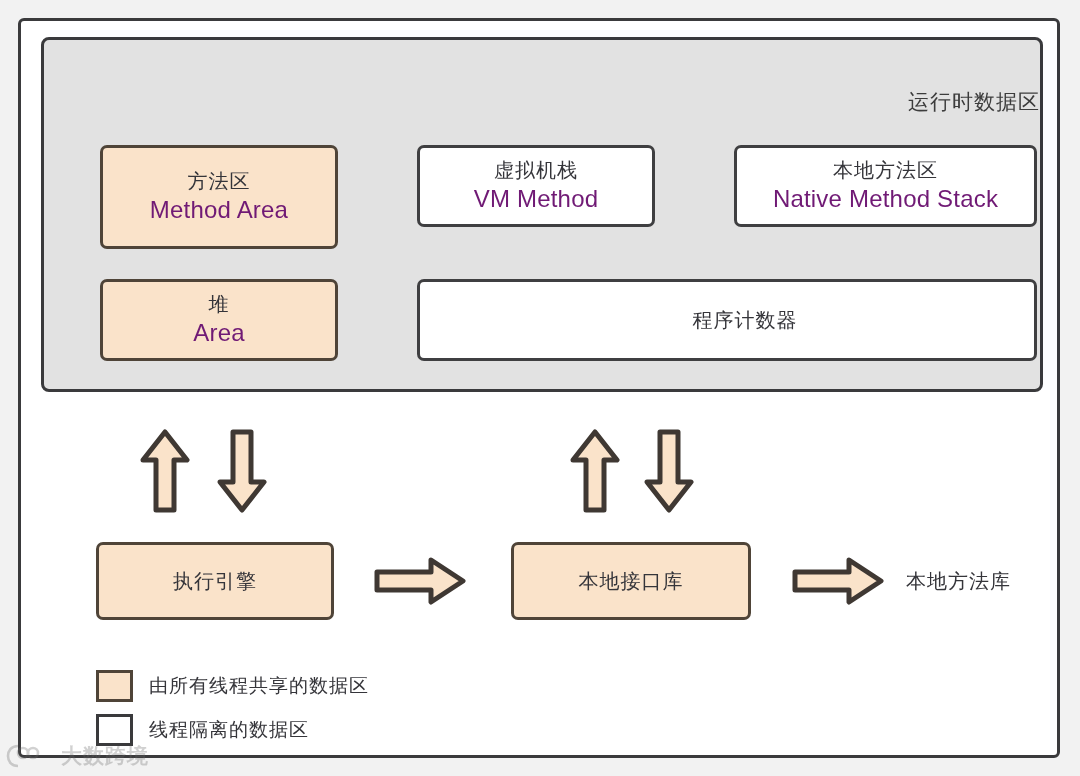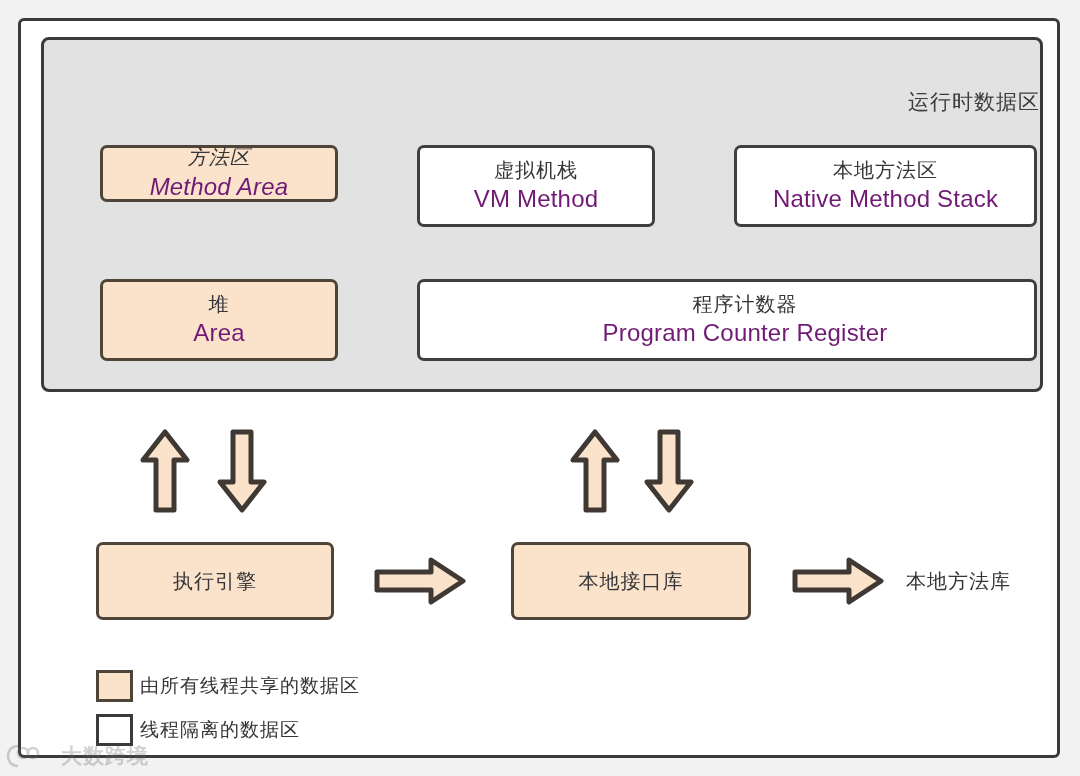--- a/index.html
+++ b/index.html
@@ -79,21 +79,21 @@
   .mem-box .en {
     font-size: 24px;
     color: #701a75;
     letter-spacing: 0.2px;
   }
   .mem-box.single .cn {
     font-size: 20px;
   }
 
   
-  #box-method-area { left: 56px;  top: 105px; width: 238px; height: 57px; font-style: italic; }
+  #box-method-area { left: 56px;  top: 105px; width: 238px; height: 104px; }
   #box-vm-stack    { left: 373px; top: 105px; width: 238px; height: 82px; }
   #box-native-stack{ left: 690px; top: 105px; width: 303px; height: 82px; }
   
   #box-heap        { left: 56px;  top: 239px; width: 238px; height: 82px; }
   #box-pc          { left: 373px; top: 239px; width: 620px; height: 82px; padding-left: 36px; }
 
   
   .v-arrow {
     position: absolute;
     width: 52px;
@@ -140,21 +140,21 @@
   .legend-swatch {
     width: 37px;
     height: 32px;
     border: 3px solid #3a3a3c;
     box-sizing: border-box;
     flex: none;
   }
   .legend-swatch.shared { background: #fae3ca; border-color: #4f4438; }
   .legend-swatch.isolated { background: #ffffff; }
   .legend-label {
-    margin-left: 7px;
+    margin-left: 16px;
     font-size: 19px;
     color: #35353a;
     letter-spacing: 1px;
     white-space: nowrap;
   }
 
   
   #watermark {
     position: absolute;
     left: 6px;
@@ -194,21 +194,20 @@
       <span class="en">Native Method Stack</span>
     </div>
 
     <div class="mem-box shared" id="box-heap">
       <span class="cn">堆</span>
       <span class="en">Area</span>
     </div>
 
     <div class="mem-box isolated" id="box-pc">
       <span class="cn">程序计数器</span>
-      <span class="en">Program Counter Register</span>
     </div>
   </div>
 
   <svg class="v-arrow" id="arrow-up-left" viewBox="0 0 52 86">
     <polygon points="26,4 48,32 35,32 35,82 17,82 17,32 4,32" fill="#FAE3CA" stroke="#3F3833" stroke-width="5" stroke-linejoin="round"></polygon>
   </svg>
 
   <svg class="v-arrow" id="arrow-down-left" viewBox="0 0 52 86">
     <polygon points="26,82 48,54 35,54 35,4 17,4 17,54 4,54" fill="#FAE3CA" stroke="#3F3833" stroke-width="5" stroke-linejoin="round"></polygon>
   </svg>

